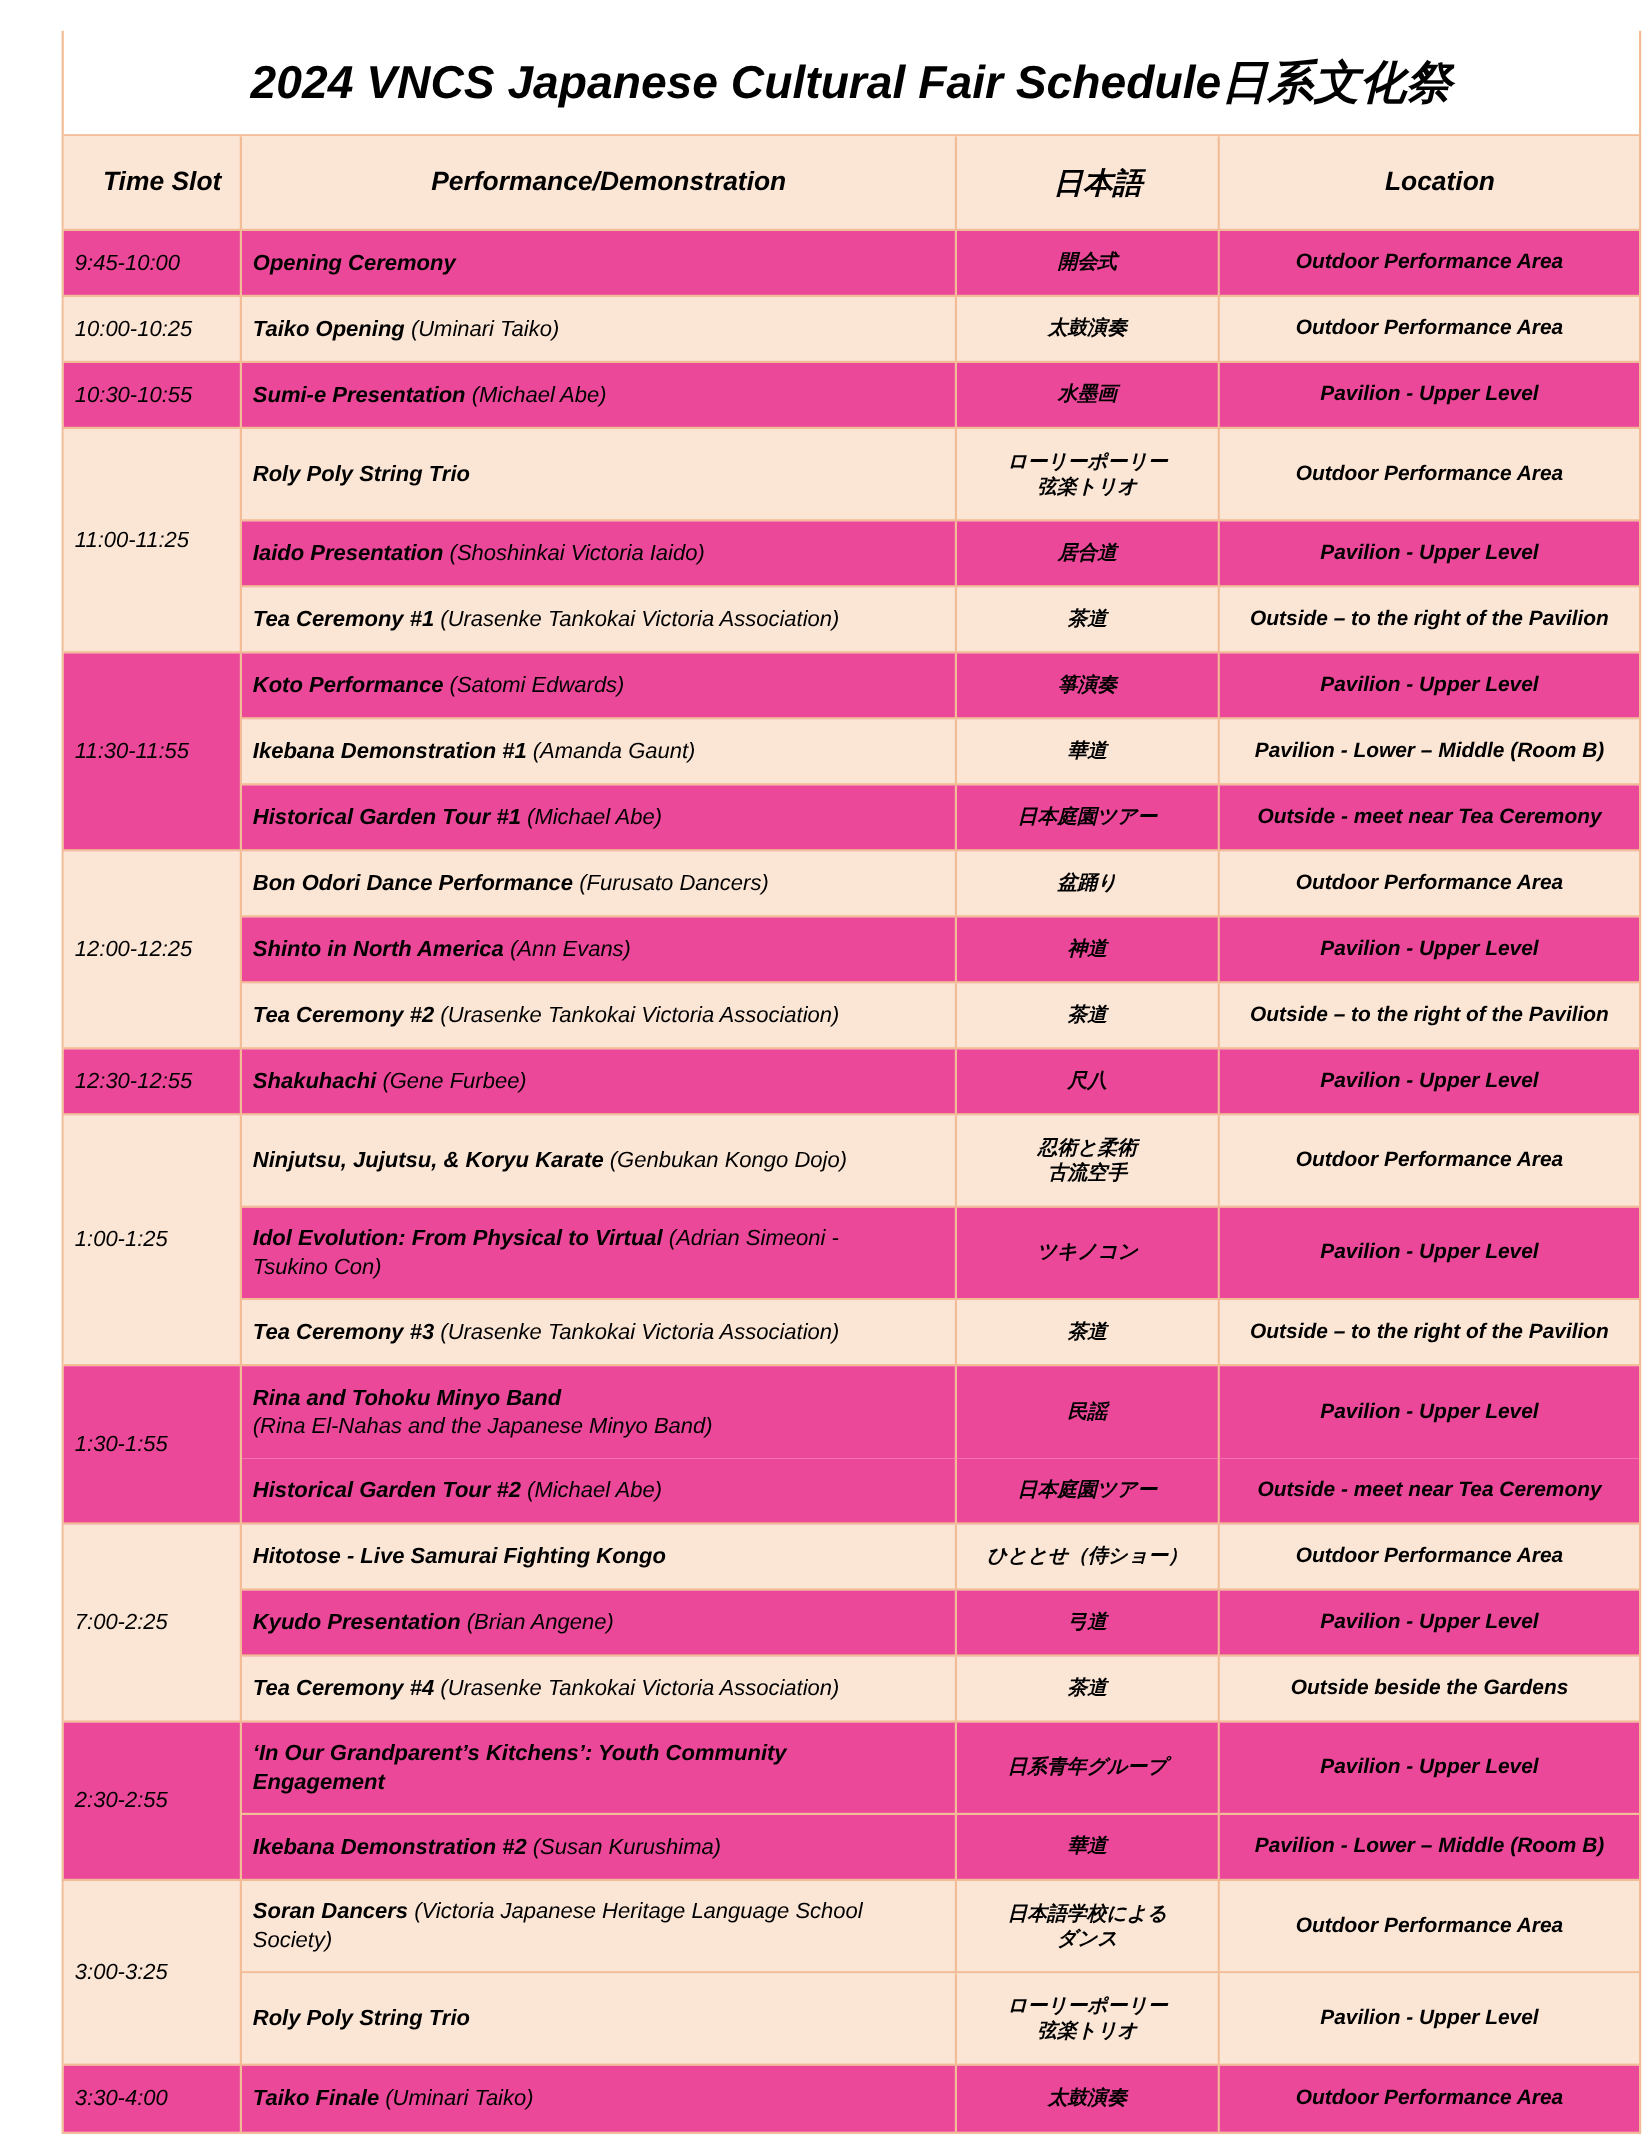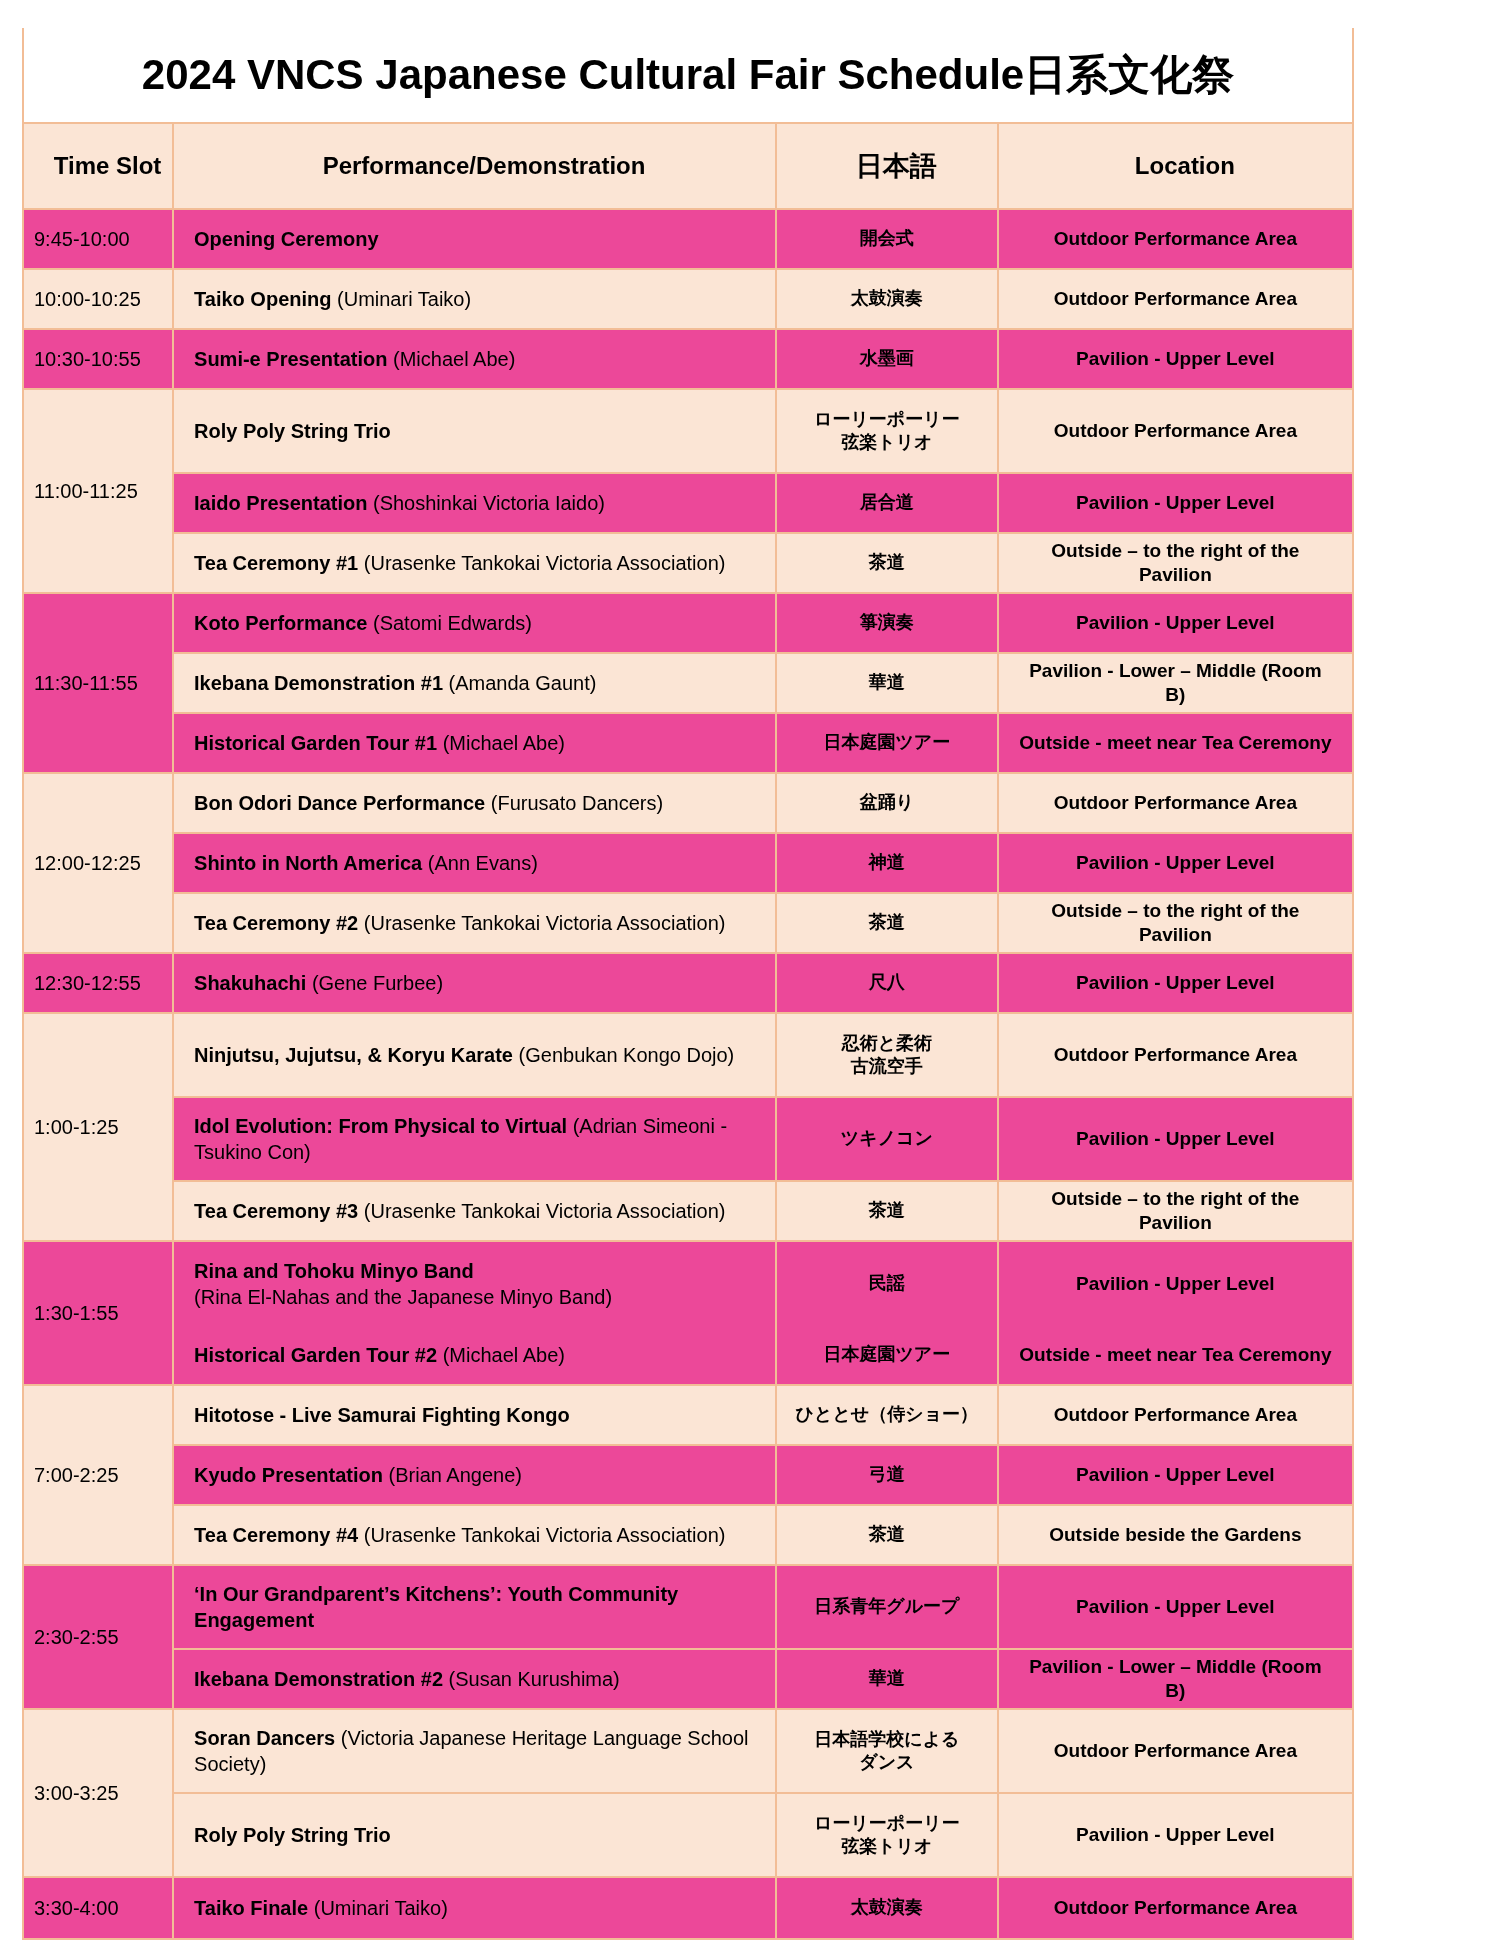--- a/index.html
+++ b/index.html
@@ -7,23 +7,24 @@
     --fill:#fbe5d5;
     --ink:#000000;
   }
   html,body{margin:0;padding:0;background:#ffffff;}
   body{
     width:1500px;height:1950px;overflow:hidden;
     font-family:"Liberation Sans","DejaVu Sans",sans-serif;
     color:var(--ink);
   }
   .frame{
-    margin:28px 0 0 22px;
-    width:1332px;
+    margin:28px 0 0 56px;
+    width:1436px;
     box-sizing:border-box;
+    font-style:italic;
   }
   .title-band{
     box-sizing:border-box;
     border-left:2px solid var(--bd);
     border-right:2px solid var(--bd);
     height:94px;
     display:flex;align-items:center;justify-content:center;
     font-size:42px;font-weight:bold;
     white-space:nowrap;
   }
@@ -61,21 +62,21 @@
   td.bg-p{background:var(--fill);}
   td.bg-w{background:#ec4899;}
   td.time{
     font-size:20px;
     text-align:left;
     padding:4px 4px 4px 10px;
   }
   td.perf{
     font-size:20px;
     text-align:left;
-    padding:6px 8px 6px 20px;
+    padding:6px 8px 6px 10px;
     white-space:pre-line;
     line-height:1.32;
   }
   td.perf strong{font-weight:bold;}
   td.jp{
     font-size:18px;font-weight:bold;
     text-align:center;
     white-space:pre-line;
     line-height:1.3;
     padding:4px 2px;

